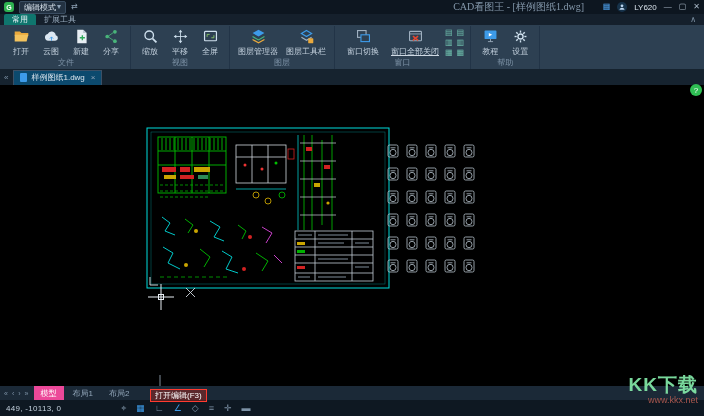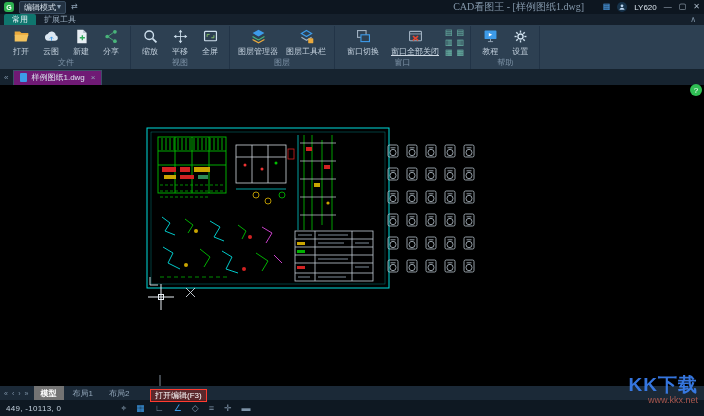--- a/index.html
+++ b/index.html
@@ -38,48 +38,48 @@
   .rbtn svg{width:17px;height:17px;}
   .rbtn .lbl{font-size:8px;color:#c3d0dd;white-space:nowrap;}
   .rgroup-label{font-size:8px;color:#7d92a6;height:11px;line-height:10px;}
   .mini-col{display:flex;flex-direction:column;gap:0;padding:2px 2px 0;}
   .mini-col span{font-size:8px;line-height:10px;color:#6fc0ae;text-align:center;}
 
   
   .doctabs{left:0;top:69px;width:704px;height:16px;background:#16232f;display:flex;
            align-items:center;gap:5px;padding:0 4px;font-size:8px;box-sizing:border-box;}
   .panel-toggle{color:#7d92a6;}
-  .doctab{height:14px;display:flex;align-items:center;gap:4px;background:#701a75;
+  .doctab{height:14px;display:flex;align-items:center;gap:4px;background:#0c4a6e;
           border:1px solid #3c5066;border-bottom:none;padding:0 6px;color:#dbe5ee;}
   .dwg-ic{width:7px;height:9px;background:#3d9be9;border-radius:1px;}
   .doctab .close{color:#93a7ba;margin-left:2px;}
   .floatbtn{right:2px;top:84px;width:12px;height:12px;border-radius:50%;background:#2fbf54;
             color:#fff;font-size:8px;display:flex;align-items:center;justify-content:center;z-index:4;}
 
   
   .canvas{left:0;top:85px;width:704px;height:301px;background:#000;}
   .canvas svg{position:absolute;left:0;top:0;}
 
   
   .row1{left:0;top:386px;width:704px;height:14px;background:#1b2937;display:flex;
         align-items:center;gap:2px;padding:0 4px;font-size:8px;box-sizing:border-box;}
   .navg{color:#7d92a6;display:flex;gap:4px;font-size:7px;margin-right:3px;}
   .ltab{padding:0 7px;height:14px;display:flex;align-items:center;color:#93a7ba;}
-  .ltab.active{background:#737373;color:#fff;font-weight:bold;}
+  .ltab.active{background:#ec4899;color:#fff;}
   .row2{left:0;top:400px;width:704px;height:16px;background:#0e1822;display:flex;
         align-items:center;gap:10px;padding:0 6px;font-size:8px;color:#9fb2c4;box-sizing:border-box;}
   .coords{color:#c3d0dd;letter-spacing:.3px;}
   .sicons{display:flex;gap:10px;color:#7d92a6;font-size:9px;}
   .sicons .on{color:#3d9be9;}
   .edit-highlight{left:150px;top:389px;height:13px;border:1px solid #ff3b30;background:rgba(170,40,30,.45);
                   color:#fff;font-size:8px;display:flex;align-items:flex-start;padding:0 4px;z-index:5;box-sizing:border-box;}
 
   
   .watermark{right:6px;top:375px;text-align:right;z-index:6;pointer-events:none;}
-  .wm1{font-size:19px;font-weight:bold;color:#3b82f6;opacity:.9;letter-spacing:1px;line-height:20px;margin-left:15px;}
+  .wm1{font-size:19px;font-weight:bold;color:#86efac;opacity:.9;letter-spacing:1px;line-height:20px;margin-left:15px;}
   .wm2{font-size:9px;color:#b05a50;opacity:.95;line-height:10px;}
 </style>
 </head>
 <body>
 
 <div class="abs titlebar">
   <div class="logo">G</div>
   <div class="mode-select">
     <span>编辑模式</span>
     <span class="tb-icon">▾</span>

